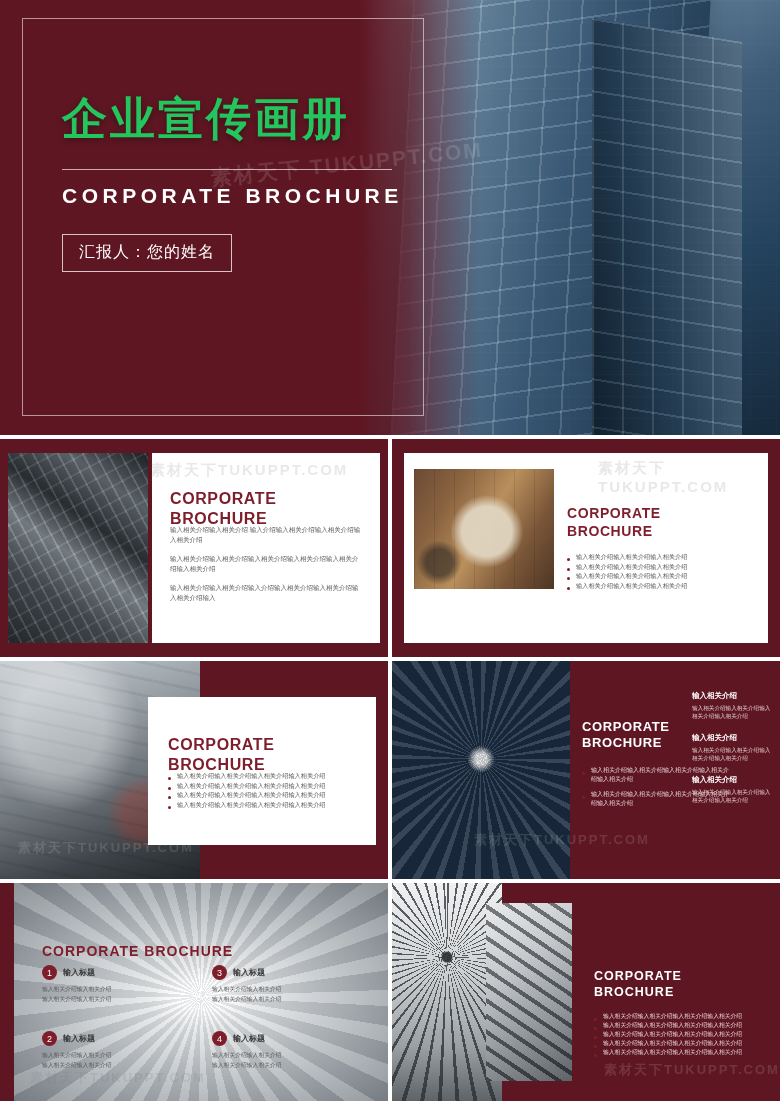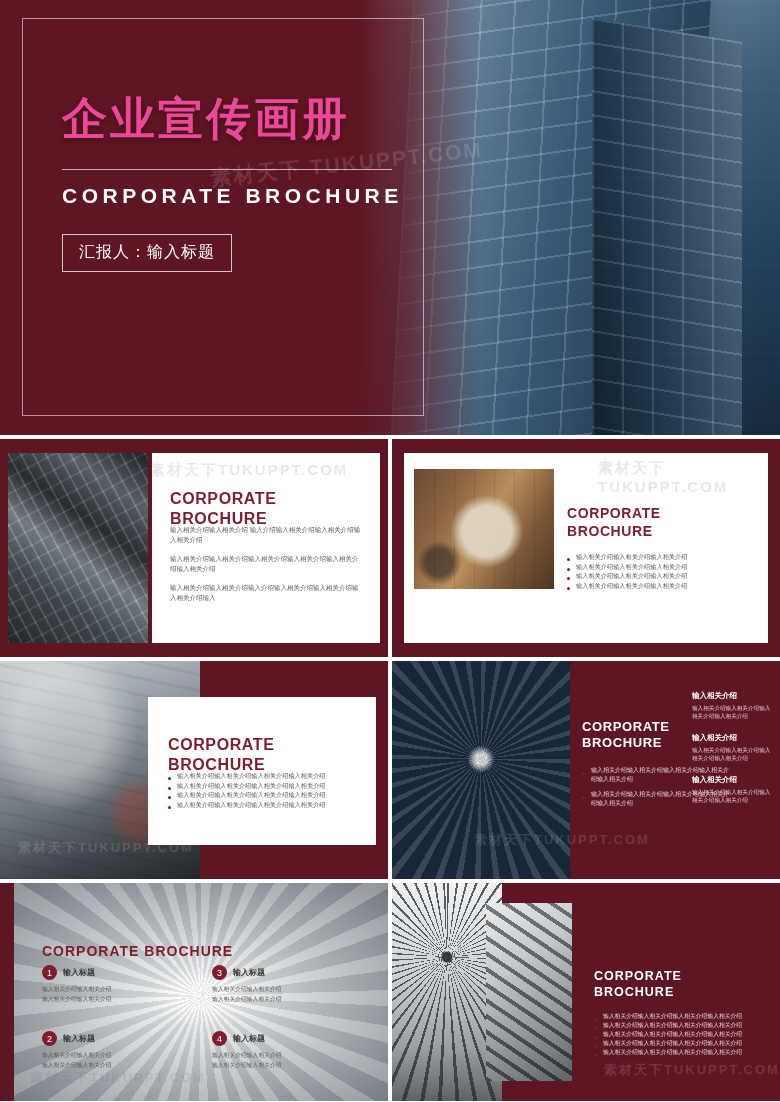--- a/index.html
+++ b/index.html
@@ -76,21 +76,21 @@
     border: 1px solid rgba(255,255,255,0.55);
     pointer-events: none;
   }
   .cover-content {
     position: absolute;
     left: 62px; top: 92px;
     width: 400px;
     z-index: 4;
   }
   .cover-title {
-    color: #ec4899;
+    color: #22c55e;
     font-size: 45px;
     font-weight: bold;
     letter-spacing: 3px;
     line-height: 1.22;
     text-shadow: 0 2px 6px rgba(0,0,0,.35);
   }
   .cover-title2 {
     color: #ffffff;
     font-size: 45px;
     font-weight: bold;
@@ -273,21 +273,21 @@
       <div class="facade"></div>
       <div class="facade2"></div>
       <div class="cover-texture"></div>
       <div class="fade"></div>
     </div>
     <div class="cover-frame"></div>
     <div class="cover-content">
       <div class="cover-title">企业宣传画册</div>
       <div class="cover-rule"></div>
       <div class="cover-sub">CORPORATE BROCHURE</div>
-      <div class="cover-author">汇报人：输入标题</div>
+      <div class="cover-author">汇报人：您的姓名</div>
     </div>
     <div class="wm" style="left: 210px; top: 150px; transform: rotate(-6deg);">素材天下 TUKUPPT.COM</div>
   </section>
 
   <div class="row">
 
     <section class="slide s-half">
       <div class="ph ph-city-bw" style="left:8px; top:14px; width:140px; height:190px;"></div>
       <div class="card-white" style="left:152px; top:14px; width:228px; height:190px;">
         <div class="title-red" style="position:absolute; left:18px; top:18px; font-size:16px;">

